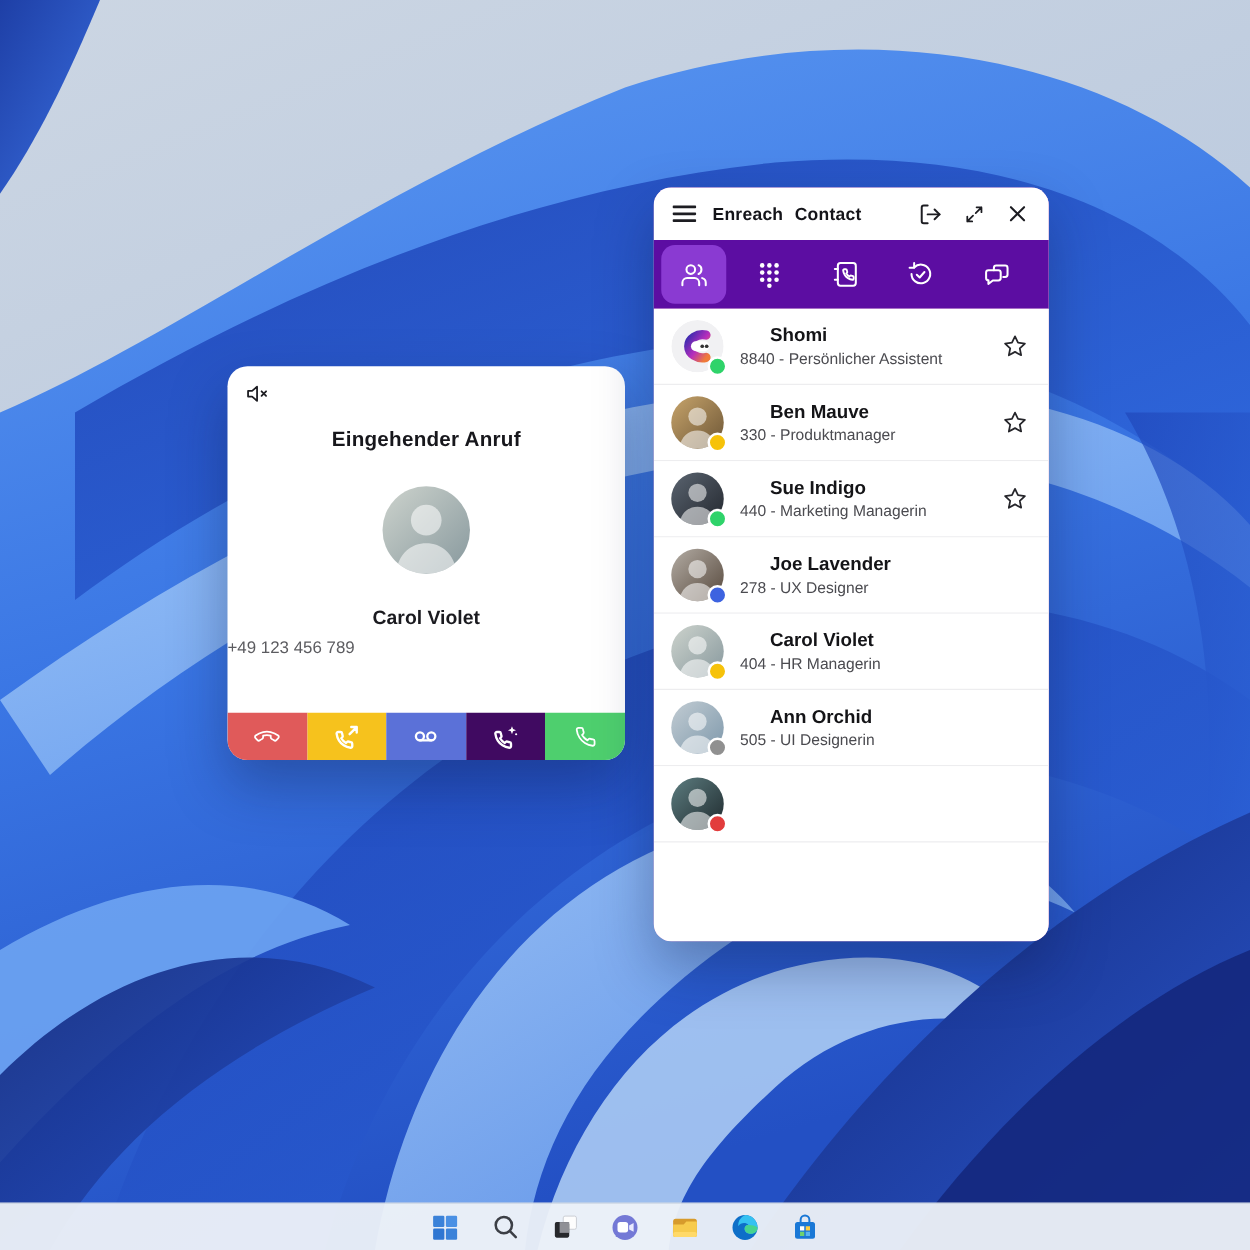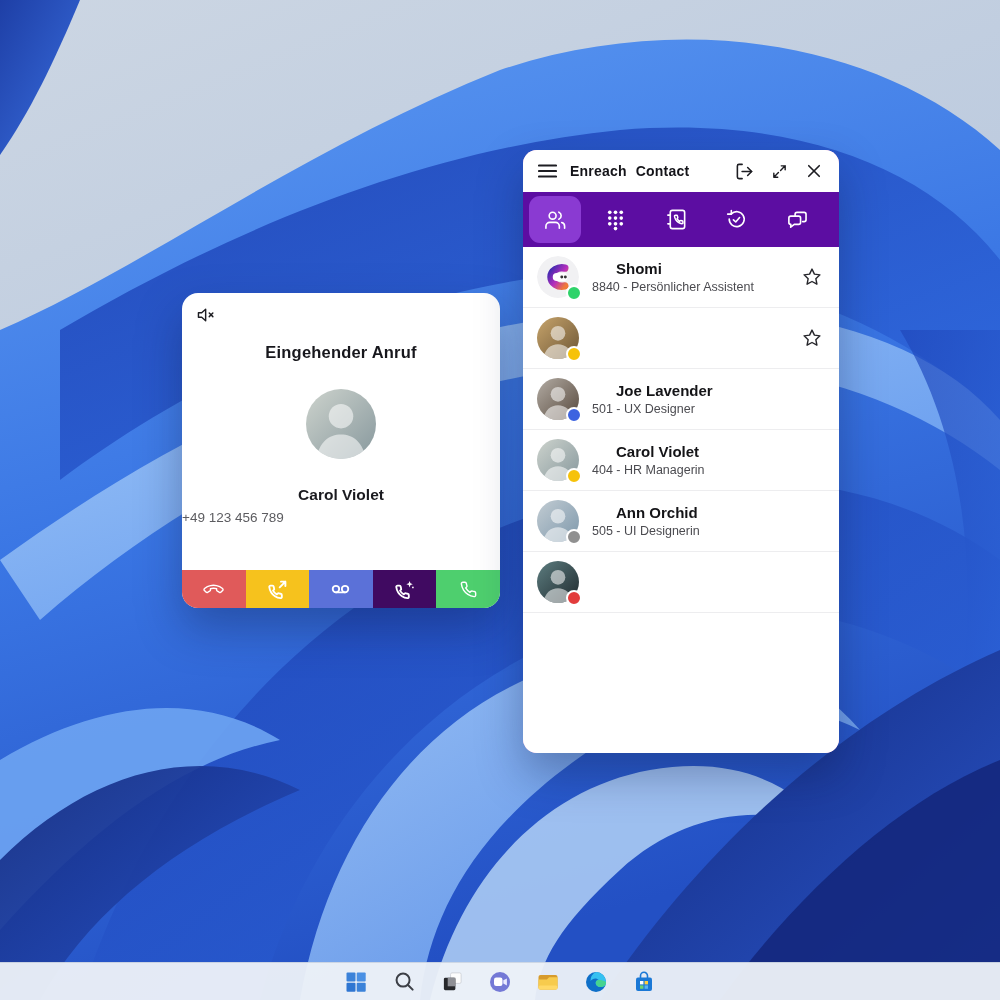--- a/index.html
+++ b/index.html
@@ -295,38 +295,59 @@
 
       <div class="contact-row">
         <div class="avatar-wrap">
           <div class="avatar" style="background: linear-gradient(135deg, rgb(199, 164, 107), rgb(109, 86, 54));">
               <svg viewBox="0 0 40 40">
                 <use href="#silhouette"></use>
               </svg>
             </div>
           <div class="status-dot" style="background: rgb(246, 194, 10);"></div>
         </div>
+        <div class="c-text">
+          <div class="c-name">Ben Mauve</div>
+          <div class="c-detail">330 - Produktmanager</div>
+        </div>
         <svg class="fav-star" viewBox="0 0 24 24" fill="none" stroke="currentColor" stroke-width="1.7" stroke-linejoin="round" style="visibility: visible;">
             <polygon points="12 2.5 14.9 8.6 21.5 9.4 16.6 14 17.9 20.6 12 17.4 6.1 20.6 7.4 14 2.5 9.4 9.1 8.6"></polygon>
           </svg>
       </div>
 
+      <div class="contact-row">
+        <div class="avatar-wrap">
+          <div class="avatar" style="background: linear-gradient(135deg, rgb(90, 100, 112), rgb(35, 39, 46));">
+              <svg viewBox="0 0 40 40">
+                <use href="#silhouette"></use>
+              </svg>
+            </div>
+          <div class="status-dot" style="background: rgb(47, 211, 106);"></div>
+        </div>
+        <div class="c-text">
+          <div class="c-name">Sue Indigo</div>
+          <div class="c-detail">440 - Marketing Managerin</div>
+        </div>
+        <svg class="fav-star" viewBox="0 0 24 24" fill="none" stroke="currentColor" stroke-width="1.7" stroke-linejoin="round" style="visibility: visible;">
+            <polygon points="12 2.5 14.9 8.6 21.5 9.4 16.6 14 17.9 20.6 12 17.4 6.1 20.6 7.4 14 2.5 9.4 9.1 8.6"></polygon>
+          </svg>
+      </div>
 
       <div class="contact-row">
         <div class="avatar-wrap">
           <div class="avatar" style="background: linear-gradient(135deg, rgb(179, 172, 164), rgb(87, 73, 61));">
               <svg viewBox="0 0 40 40">
                 <use href="#silhouette"></use>
               </svg>
             </div>
           <div class="status-dot" style="background: rgb(61, 99, 224);"></div>
         </div>
         <div class="c-text">
           <div class="c-name">Joe Lavender</div>
-          <div class="c-detail">501 - UX Designer</div>
+          <div class="c-detail">278 - UX Designer</div>
         </div>
         <svg class="fav-star" viewBox="0 0 24 24" fill="none" stroke="currentColor" stroke-width="1.7" stroke-linejoin="round" style="visibility: hidden;">
             <polygon points="12 2.5 14.9 8.6 21.5 9.4 16.6 14 17.9 20.6 12 17.4 6.1 20.6 7.4 14 2.5 9.4 9.1 8.6"></polygon>
           </svg>
       </div>
 
       <div class="contact-row">
         <div class="avatar-wrap">
           <div class="avatar" style="background: linear-gradient(135deg, rgb(205, 211, 205), rgb(135, 152, 157));">
               <svg viewBox="0 0 40 40">

